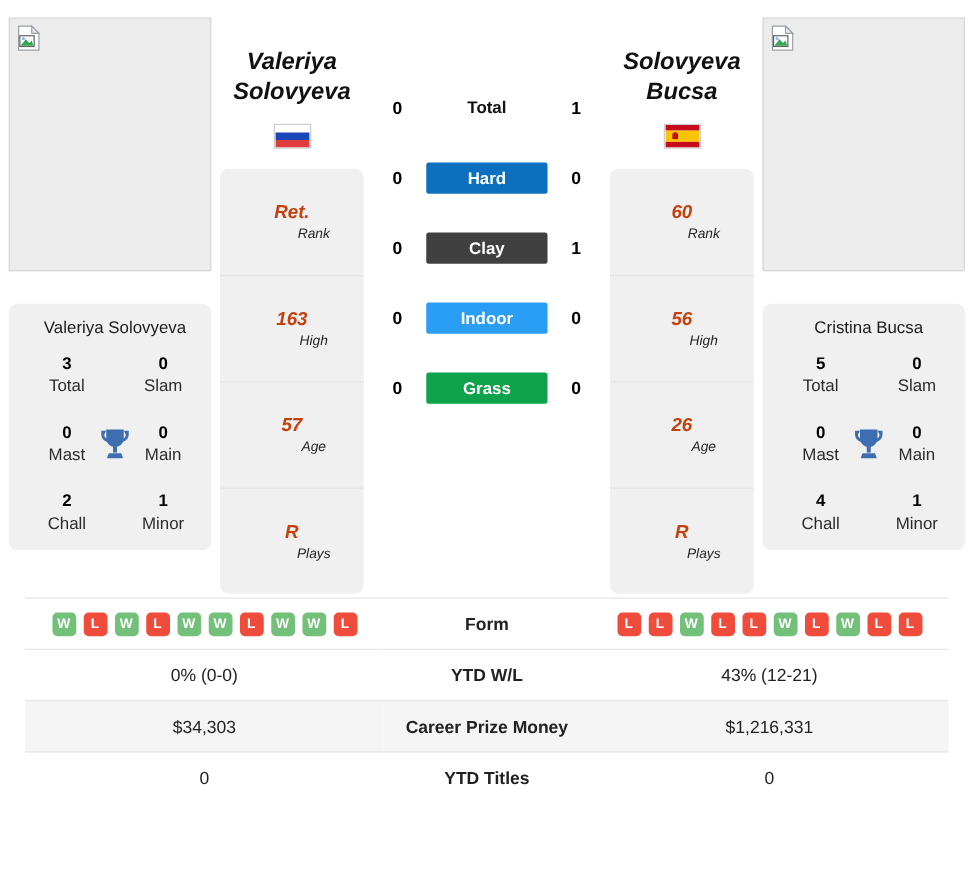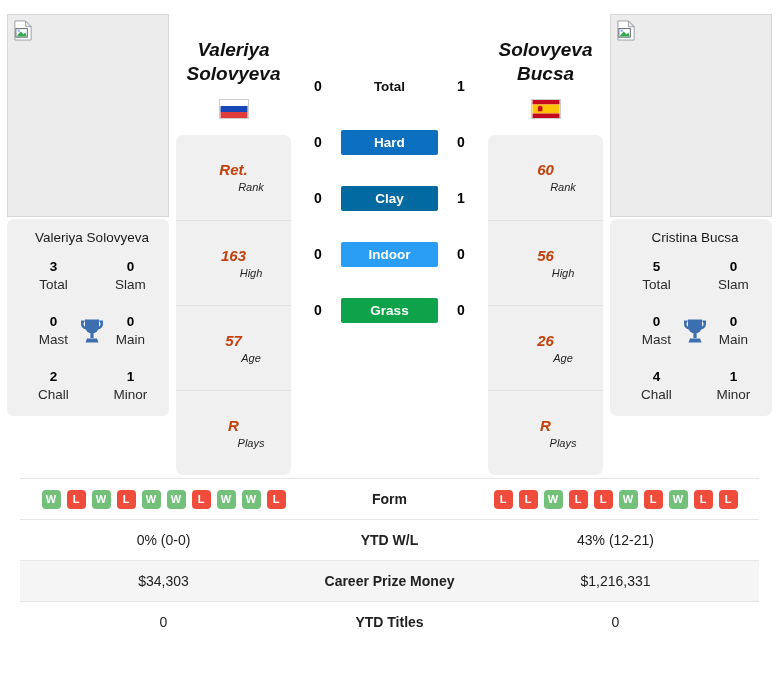--- a/index.html
+++ b/index.html
@@ -36,21 +36,21 @@
     border: 1px solid #d8d8d8;
     position: relative;
   }
   .broken-img-icon {
     position: absolute;
     top: 5px; left: 5px;
     width: 21px; height: 21px;
   }
 
   .titles-card {
-    margin-top: 2px;
+    margin-top: 26px;
     background: #f0f0f0;
     border-radius: 7px;
     padding: 11px 0 14px 8px;
   }
   .titles-name {
     text-align: center;
     font-size: 13.5px;
     color: #1a1a1a;
     margin-bottom: 14px;
     white-space: nowrap;
@@ -296,21 +296,21 @@
         <div class="num">0</div>
         <div class="mid">
           <span class="badge" id="badge-hard" style="background: rgb(13, 111, 191);">Hard</span>
         </div>
         <div class="num">0</div>
       </div>
 
       <div class="srow">
         <div class="num">0</div>
         <div class="mid">
-          <span class="badge" id="badge-clay" style="background: #0369a1;">Clay</span>
+          <span class="badge" id="badge-clay" style="background: #404040;">Clay</span>
         </div>
         <div class="num">1</div>
       </div>
 
       <div class="srow">
         <div class="num">0</div>
         <div class="mid">
           <span class="badge" id="badge-indoor" style="background: rgb(42, 157, 244);">Indoor</span>
         </div>
         <div class="num">0</div>

